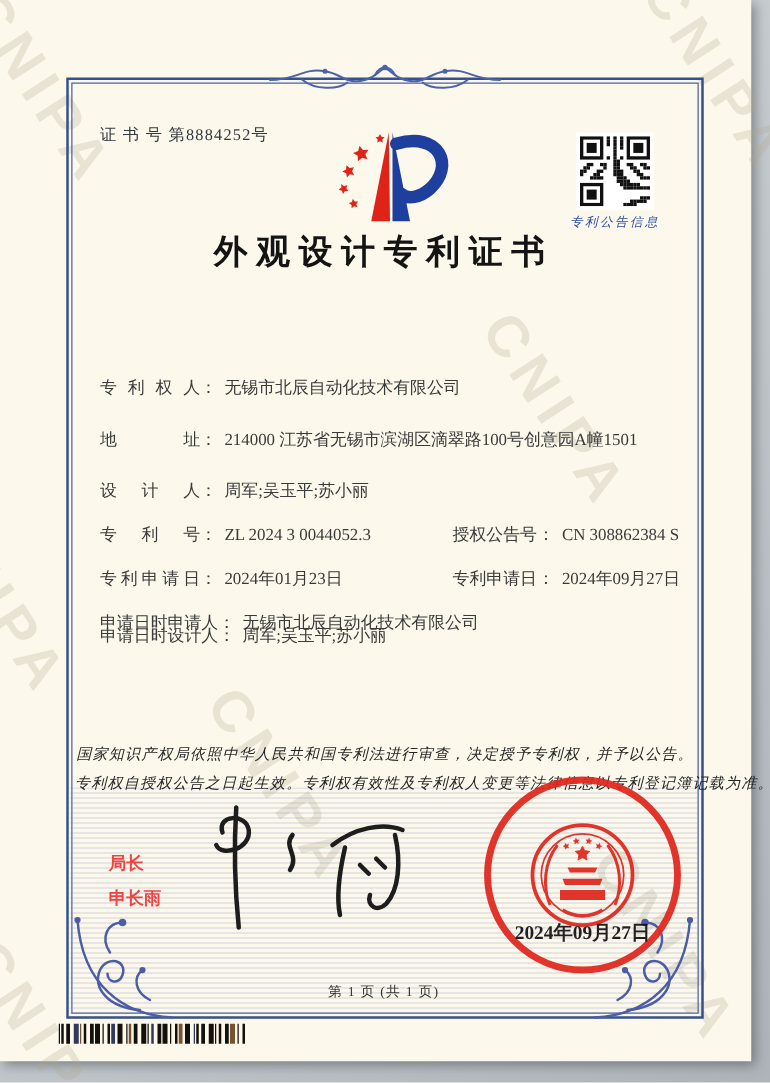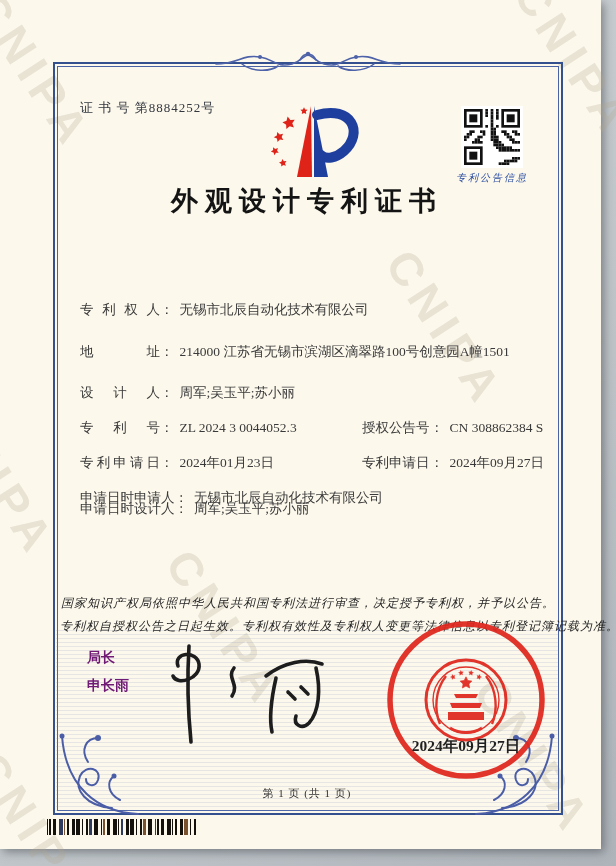--- a/index.html
+++ b/index.html
@@ -23,22 +23,22 @@
          font-weight:bold;letter-spacing:7px;color:#141414;}
   .row{position:absolute;left:80px;width:482px;font-size:13.5px;color:#3a3a3a;white-space:nowrap;}
   .lbl{display:inline-block;width:80px;text-align:justify;text-align-last:justify;vertical-align:top;}
   .lblw{display:inline-block;width:auto;vertical-align:top;}
   .lbl2{display:inline-block;width:68px;vertical-align:top;}
   .val{margin-left:6px;}
   .col2{position:absolute;left:282px;top:0;white-space:nowrap;}
   #statement{position:absolute;left:60px;top:592px;width:496px;text-align:center;
              font-style:italic;font-size:12px;line-height:23px;letter-spacing:1px;color:#262626;}
   #statement div{white-space:nowrap;}
-  #director{position:absolute;left:87px;top:644px;font-family:Liberation Mono, monospace;
-            font-weight:bold;font-size:14px;color:#701a75;line-height:28px;}
+  #director{position:absolute;left:87px;top:678px;font-family:Liberation Mono, monospace;
+            font-weight:bold;font-size:14px;color:#ef4444;line-height:28px;}
   #signature{position:absolute;left:148px;top:642px;}
   #seal{position:absolute;left:382px;top:616px;opacity:.94;}
   #footer-page{position:absolute;left:53px;top:786px;width:508px;text-align:center;
                font-size:11px;color:#333;letter-spacing:1px;}
   #barcode{position:absolute;left:47px;top:819px;height:16px;display:flex;align-items:stretch;}
   #barcode div{height:16px;}
   .ornament{position:absolute;pointer-events:none;}
 </style>
 </head>
 <body>

